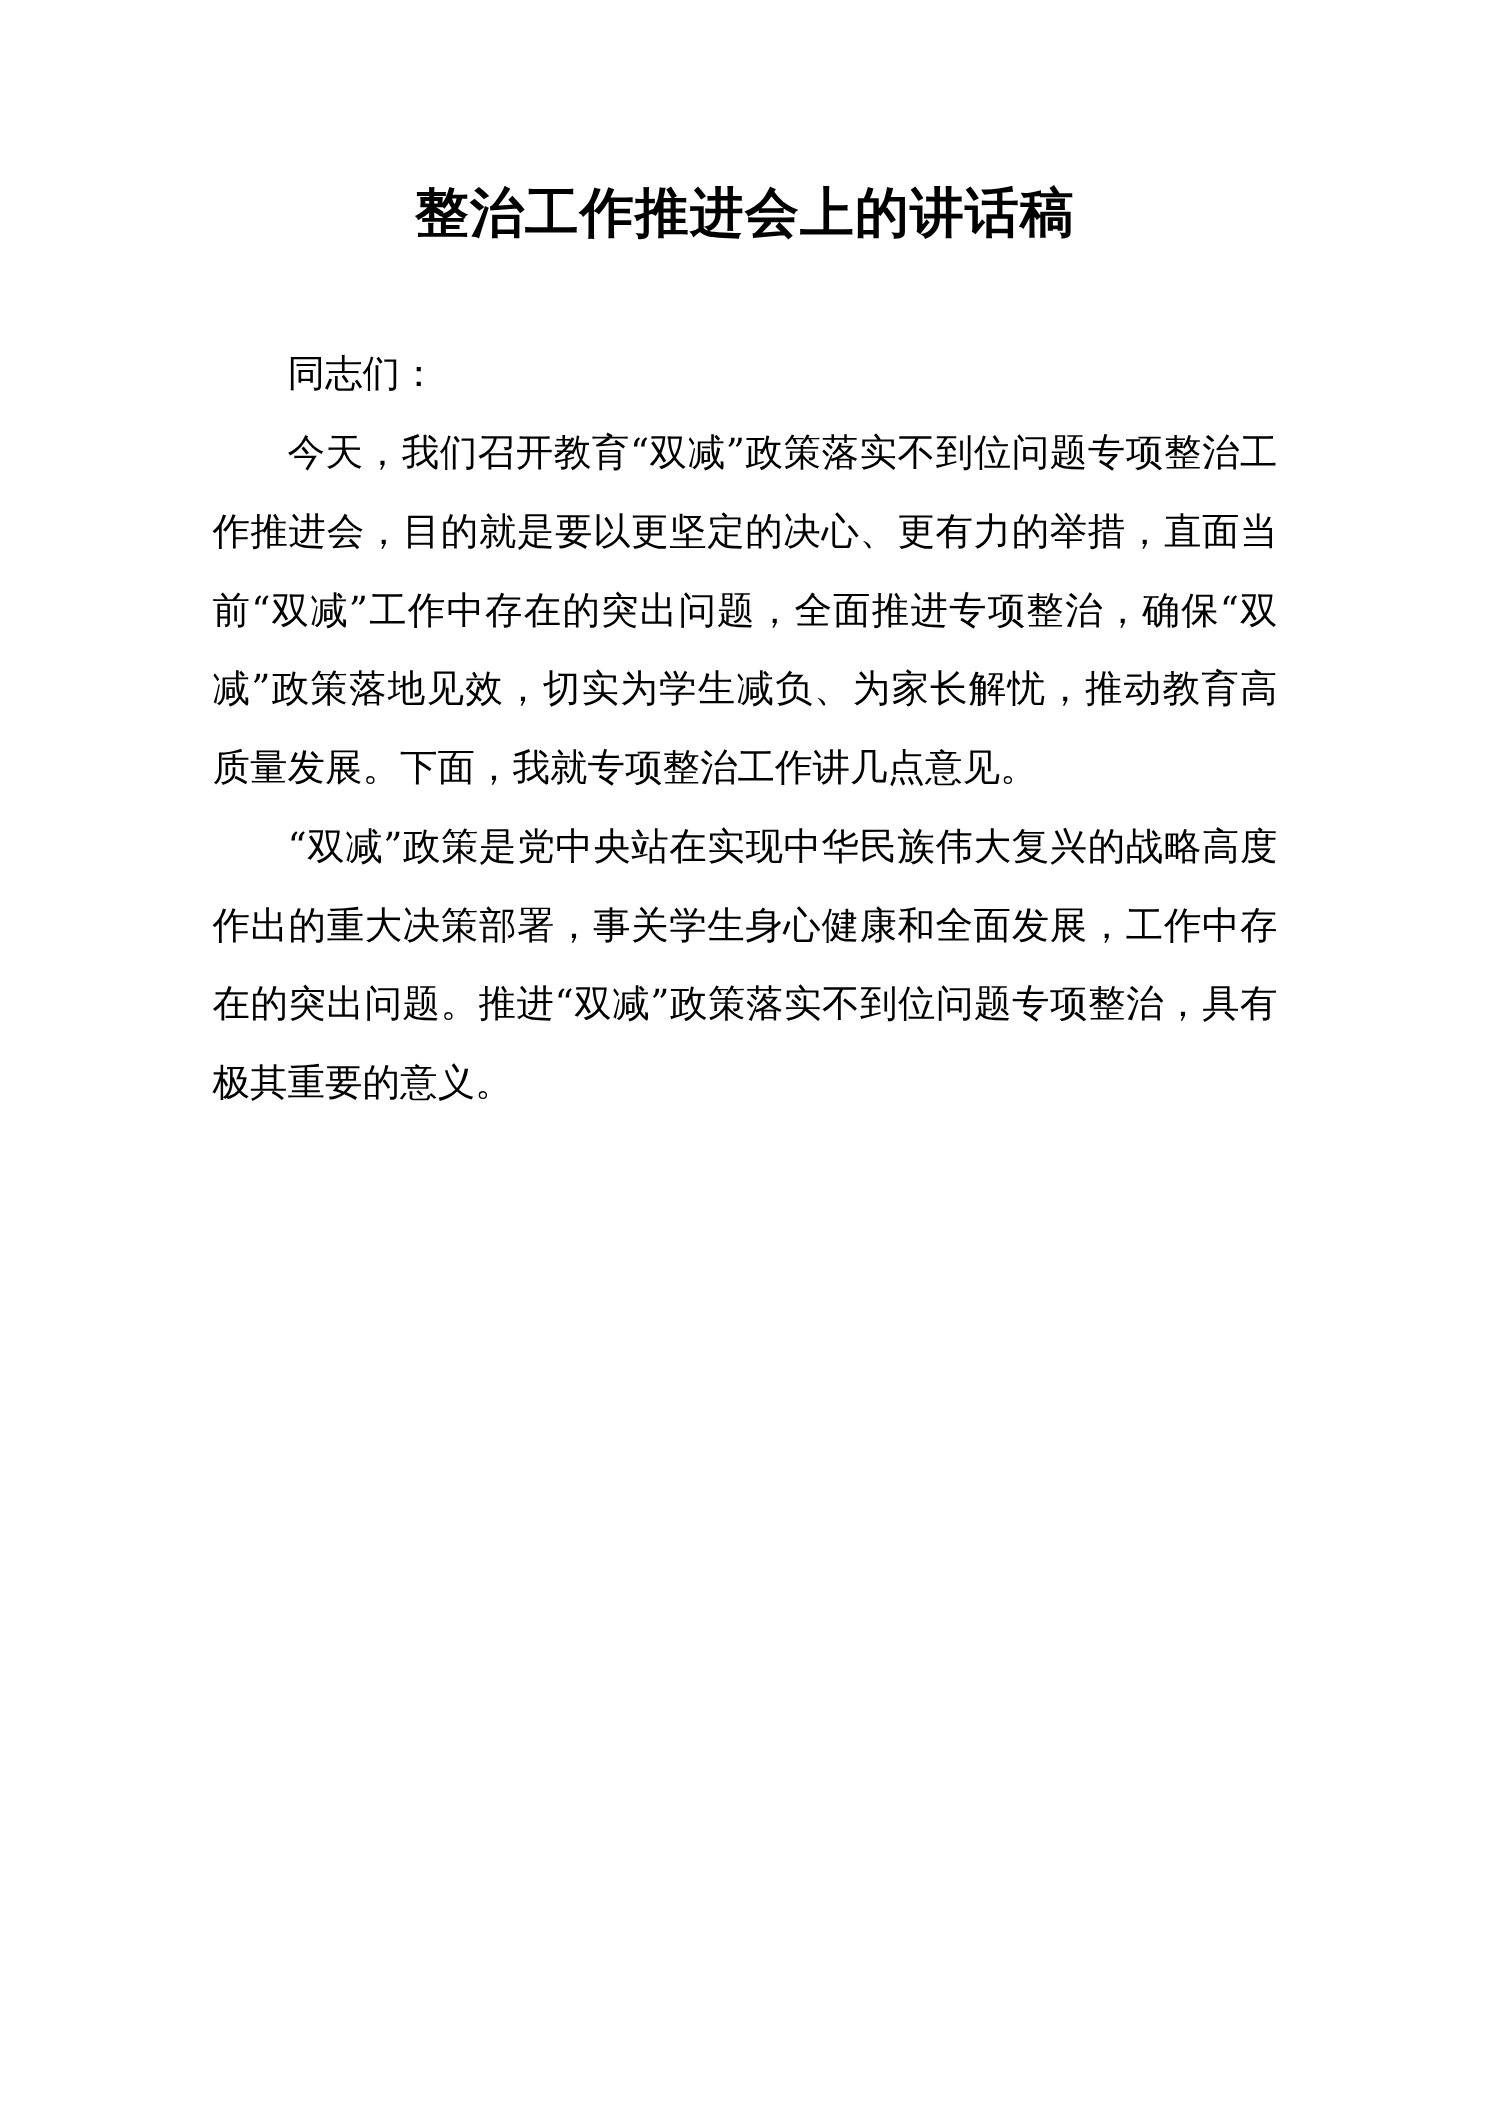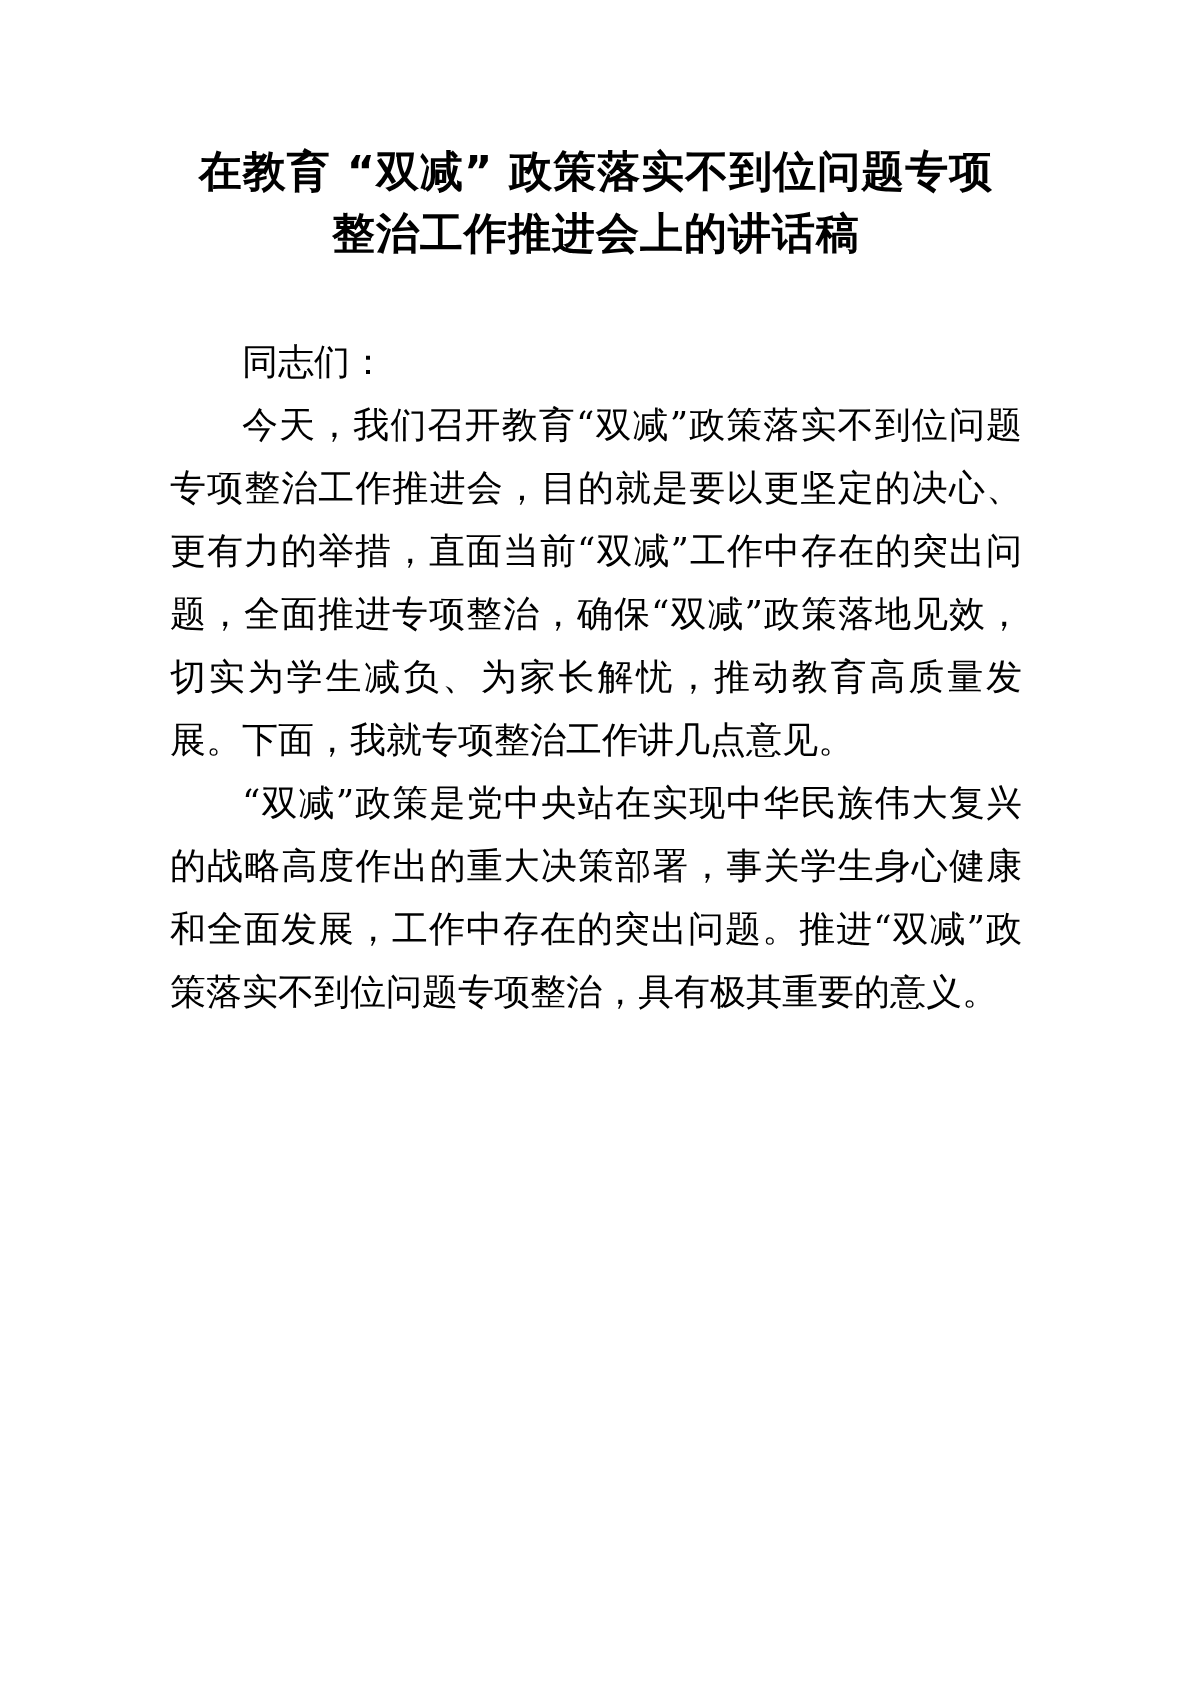--- a/index.html
+++ b/index.html
@@ -28,38 +28,37 @@
     letter-spacing: 1px;
     color: #000000;
   }
   .doc-title .title-line {
     display: block;
     white-space: pre;
   }
   .doc-body {
     margin-top: 66px;
     font-family: "DejaVu Serif", "Liberation Serif", serif;
-    font-size: 36px;
+    font-size: 30px;
     line-height: 63px;
     text-align: justify;
     color: #000000;
   }
   .doc-body p {
     margin: 0;
     padding: 0;
     text-indent: 2em;
   }
 </style>
 </head>
 <body>
 
 <div class="page">
 
   <h1 class="doc-title">
-    <span class="title-line">在教育 “双减” 政策落实不到位问题专项</span>
     <span class="title-line">整治工作推进会上的讲话稿</span>
   </h1>
 
   <div class="doc-body">
     <p>同志们：</p>
     <p>今天，我们召开教育“双减”政策落实不到位问题专项整治工作推进会，目的就是要以更坚定的决心、更有力的举措，直面当前“双减”工作中存在的突出问题，全面推进专项整治，确保“双减”政策落地见效，切实为学生减负、为家长解忧，推动教育高质量发展。下面，我就专项整治工作讲几点意见。</p>
     <p>“双减”政策是党中央站在实现中华民族伟大复兴的战略高度作出的重大决策部署，事关学生身心健康和全面发展，工作中存在的突出问题。推进“双减”政策落实不到位问题专项整治，具有极其重要的意义。</p>
   </div>
 
 </div>

